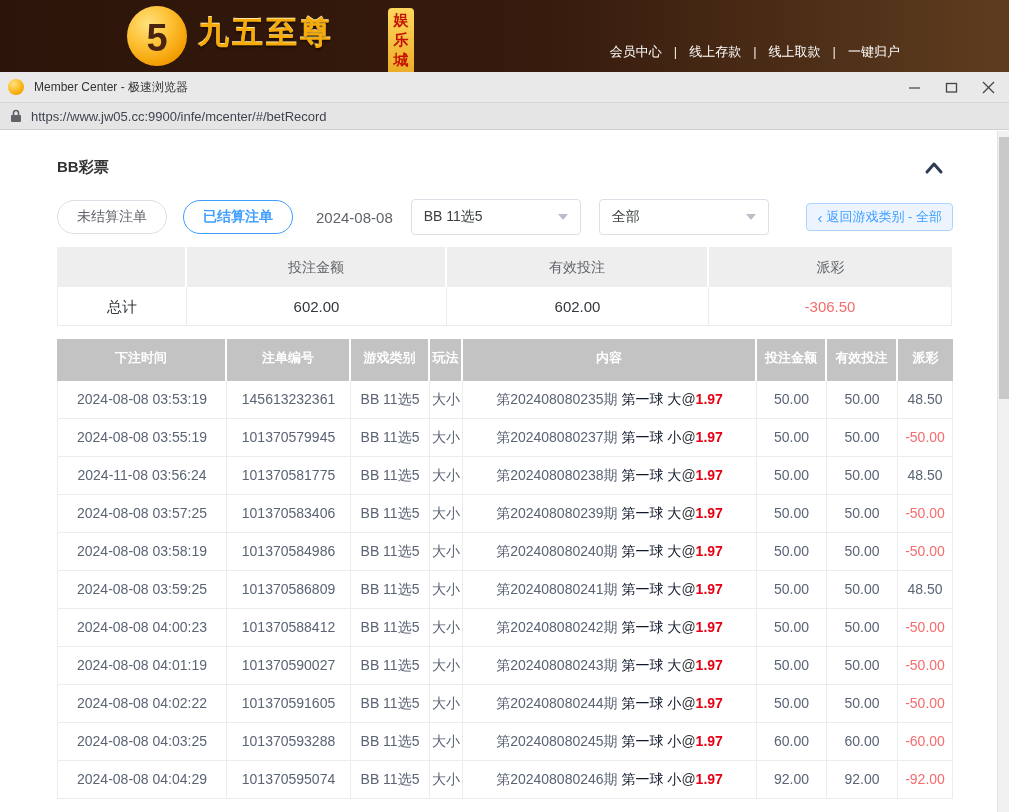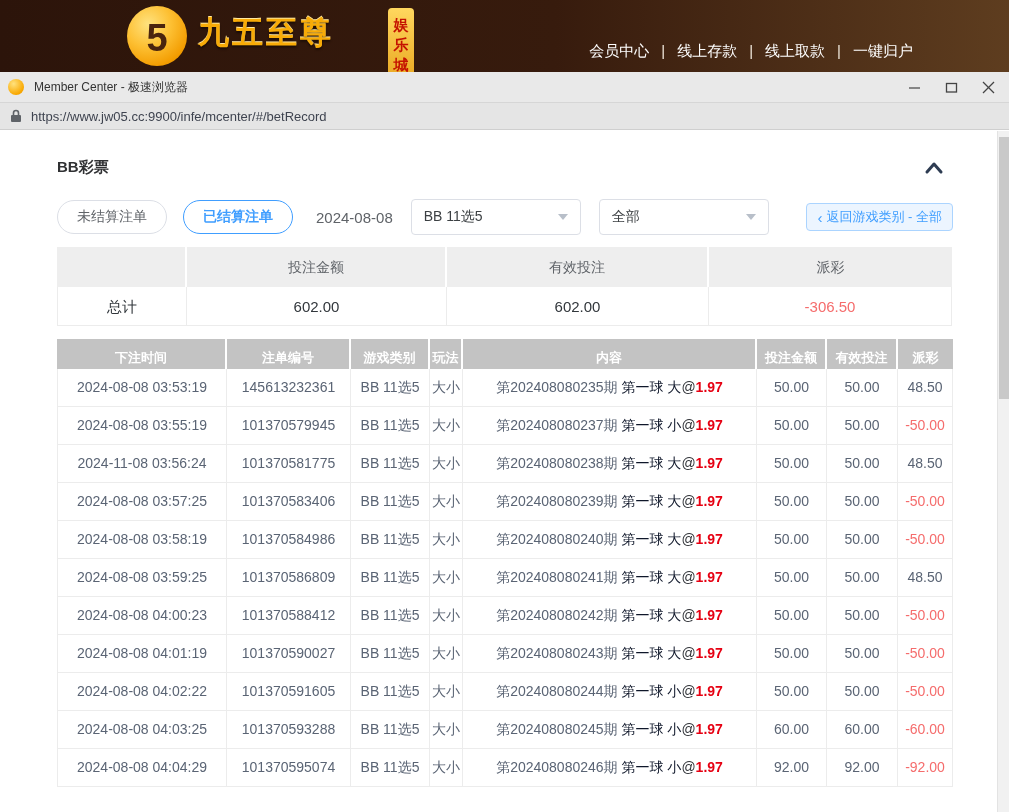--- a/index.html
+++ b/index.html
@@ -10,22 +10,22 @@
   .banner { position:relative; height:72px; overflow:hidden;
             background:linear-gradient(90deg,#2c140a 0%, #371b0d 55%, #5e3d1f 100%); }
   .logo-circle { position:absolute; left:127px; top:6px; width:60px; height:60px; border-radius:50%;
                  background:radial-gradient(circle at 35% 30%, #ffe27e 0%, #fdc033 40%, #f39c00 75%, #cf7e00 100%);
                  display:flex; align-items:center; justify-content:center; }
   .logo-mark { font-size:38px; font-weight:bold; color:#4a240e; transform:translateY(2px); }
   .logo-text { position:absolute; left:198px; top:12px; font-size:31px; font-weight:bold; letter-spacing:3px;
                color:#f8ab07; text-shadow:0 2px 2px rgba(0,0,0,.45), 0 -1px 0 #ffe9a0; }
   .logo-badge { position:absolute; left:388px; top:8px; width:26px; height:70px; border-radius:4px;
                 background:linear-gradient(180deg,#ffd75e,#eaa923); color:#c41200; font-weight:bold;
-                font-size:15px; line-height:20px; text-align:center; word-break:break-all; padding-top:7px; }
-  .top-nav { position:absolute; right:96px; bottom:11px; font-size:15px; color:#fff; white-space:nowrap;margin-left:24px; }
+                font-size:15px; line-height:20px; text-align:center; word-break:break-all; padding-top:2px; }
+  .top-nav { position:absolute; right:109px; bottom:11px; font-size:13px; color:#fff; white-space:nowrap;margin-left:24px; }
   .top-nav a { color:#fff; text-decoration:none; cursor:pointer; }
   .top-nav a:not(:last-child)::after { content:"|"; color:#f0e8dc; margin:0 12px; font-weight:normal; }
 
   
   .titlebar { position:relative; height:31px; background:#e9e9e9; border-bottom:1px solid #d6d6d6;
               display:flex; align-items:center; }
   .favicon { width:16px; height:16px; border-radius:50%; margin:0 10px 0 8px;
              background:radial-gradient(circle at 35% 30%, #ffe27e, #f9a800 70%, #d98c00); }
   .win-title { font-size:12px; color:#333; }
   .win-controls { position:absolute; right:2px; top:0; height:31px; display:flex; }
@@ -66,21 +66,21 @@
          color:#5f6368; border-right:2px solid #fff; }
   .sth:last-child { border-right:none; }
   .std { background:#fff; height:39px; line-height:39px; text-align:center; font-size:15px; color:#32373c;
          border-right:1px solid #ececec; border-bottom:1px solid #ececec; }
   .std:first-child { border-left:1px solid #ececec; }
   .std.red { color:#f56c6c; }
 
   
   .bet-table { margin-top:13px; width:896px; }
   .main-grid { display:grid; grid-template-columns:170px 124px 79px 33px 294px 70px 71px 55px; }
-  .th { background:#c3c3c3; color:#fff; height:30px; line-height:38px; text-align:center;
+  .th { background:#c3c3c3; color:#fff; height:42px; line-height:38px; text-align:center;
         font-size:13px; font-weight:bold; border-right:2px solid #fff; }
   .th:last-child { border-right:none; }
   .tr { }
   .td { height:38px; line-height:37px; text-align:center; font-size:14px; color:#5a6474;
         border-right:1px solid #ececec; border-bottom:1px solid #ececec; background:#fff;
         white-space:nowrap; overflow:hidden; }
   .td:first-child { border-left:1px solid #ececec; }
   .period { color:#5a6474; }
   .pick { color:#0f172a; }
   .at { color:#303338; }

